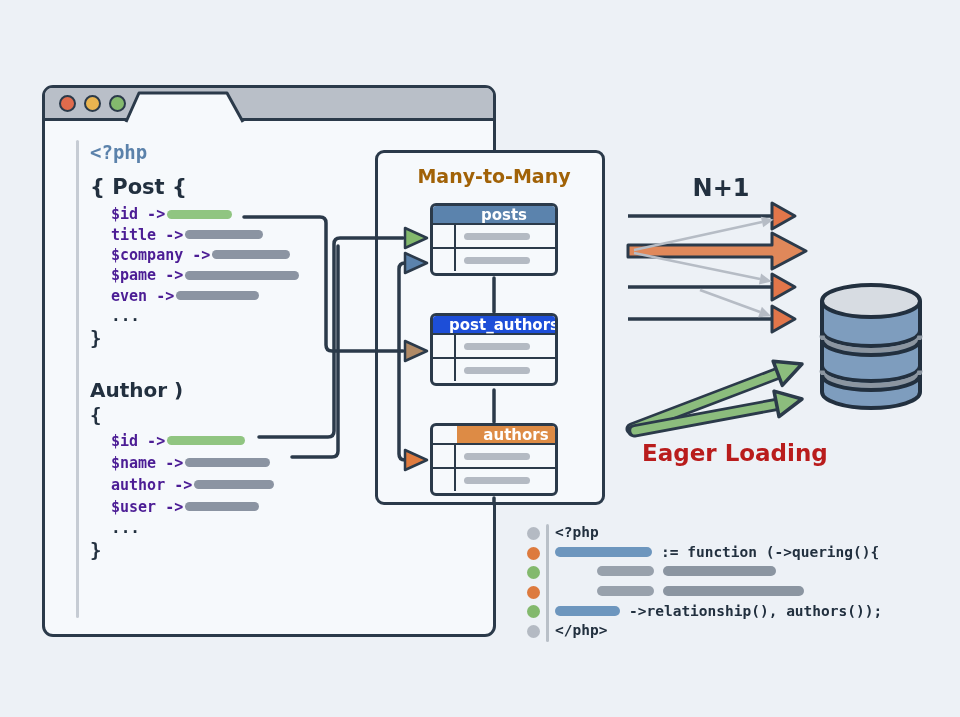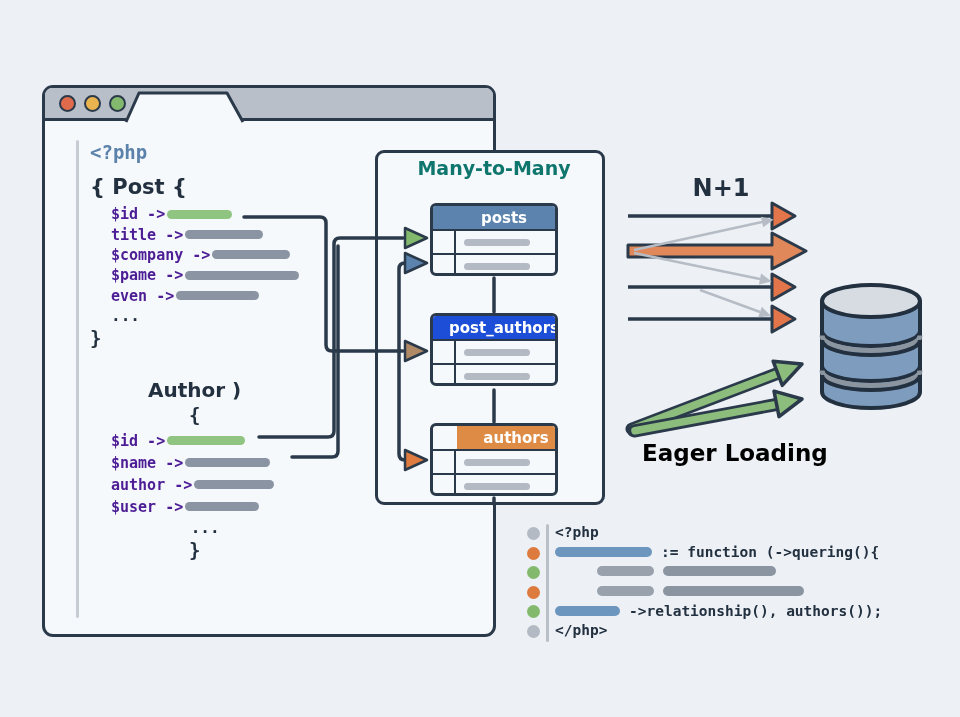--- a/index.html
+++ b/index.html
@@ -22,43 +22,43 @@
   .php-open{font:700 19px "DejaVu Sans Mono",monospace;color:#5b82ab;height:34px;}
   .block-title{font:700 21px "DejaVu Sans","Liberation Sans",sans-serif;color:#22303f;height:29px;}
   .block-open{font:700 19px "DejaVu Sans Mono",monospace;height:26px;}
   .field{height:20.4px;display:flex;align-items:center;padding-left:21px;gap:2px;
          font:700 15px "DejaVu Sans Mono",monospace;color:#4c1d95;white-space:pre;}
   .field.a{height:22px;}
   .pill{height:9px;border-radius:5px;background:#8b94a2;flex:0 0 auto;}
   .pill.green{background:#90c581;}
   .ellipsis{height:21px;padding-left:21px;font:700 16px "DejaVu Sans Mono",monospace;}
   .block-close{font:700 19px "DejaVu Sans Mono",monospace;height:24px;}
-  .author-block{margin-top:27px;text-align:center;}
+  .author-block{margin-top:27px;}
 
   
   .panel{position:absolute;left:375px;top:150px;width:230px;height:355px;background:#f6f9fc;
          border:3.5px solid #2b3a4a;border-radius:9px;z-index:2;box-sizing:border-box;}
-  .panel-title{position:absolute;left:0;right:0;top:4px;text-align:center;
-               font:700 19px "DejaVu Sans","Liberation Sans",sans-serif;color:#0f766e;margin-left:8px;}
+  .panel-title{position:absolute;left:0;right:0;top:12px;text-align:center;
+               font:700 19px "DejaVu Sans","Liberation Sans",sans-serif;color:#a16207;margin-left:8px;}
   .dbtable{position:absolute;left:52px;width:128px;height:73px;border:3px solid #2b3a4a;border-radius:6px;
            background:#f6f9fc;overflow:hidden;box-sizing:border-box;}
-  .thead{height:23px;display:flex;align-items:center;justify-content:center;
+  .thead{height:17px;display:flex;align-items:center;justify-content:center;
          font:700 15px "DejaVu Sans","Liberation Sans",sans-serif;color:#ffffff;padding-left:20px;}
   .th-0{background:#5b83ad;} .th-1{background:#1d4ed8;} .th-2{background:#dd8b45;margin-left:24px;}
   .trow{height:22px;border-top:2.5px solid #2b3a4a;display:flex;}
   .tcell-s{width:21px;border-right:2.5px solid #2b3a4a;}
   .tcell{flex:1;display:flex;align-items:center;padding-left:8px;}
   .rpill{width:66px;height:7px;border-radius:4px;background:#b4bac3;}
   .t-posts{top:50px;} .t-pivot{top:160px;} .t-authors{top:270px;}
 
   
   .n1-label{position:absolute;left:671px;top:174px;width:100px;text-align:center;
             font:700 24px "DejaVu Sans","Liberation Sans",sans-serif;color:#22303f;z-index:2;}
   .eager-label{position:absolute;left:642px;top:440px;
-            font:700 23px "DejaVu Sans","Liberation Sans",sans-serif;color:#000000;z-index:2;}
+            font:700 23px "DejaVu Sans","Liberation Sans",sans-serif;color:#b91c1c;z-index:2;}
 
   
   .snippet{position:absolute;left:520px;top:522px;z-index:2;}
   .dots{position:absolute;left:7px;top:5px;display:flex;flex-direction:column;gap:6.6px;}
   .dot{width:13px;height:13px;border-radius:50%;}
   .d-gray{background:#b4bac3;} .d-orange{background:#dd7a3e;} .d-green{background:#83b96d;}
   .snip-sep{position:absolute;left:26px;top:2px;width:2.5px;height:118px;background:#b9c0c8;border-radius:2px;}
   .snip-lines{position:absolute;left:35px;top:0;width:370px;}
   .sline{height:19.7px;display:flex;align-items:center;gap:9px;white-space:pre;
          font:700 14.5px "DejaVu Sans Mono",monospace;color:#22303f;}

